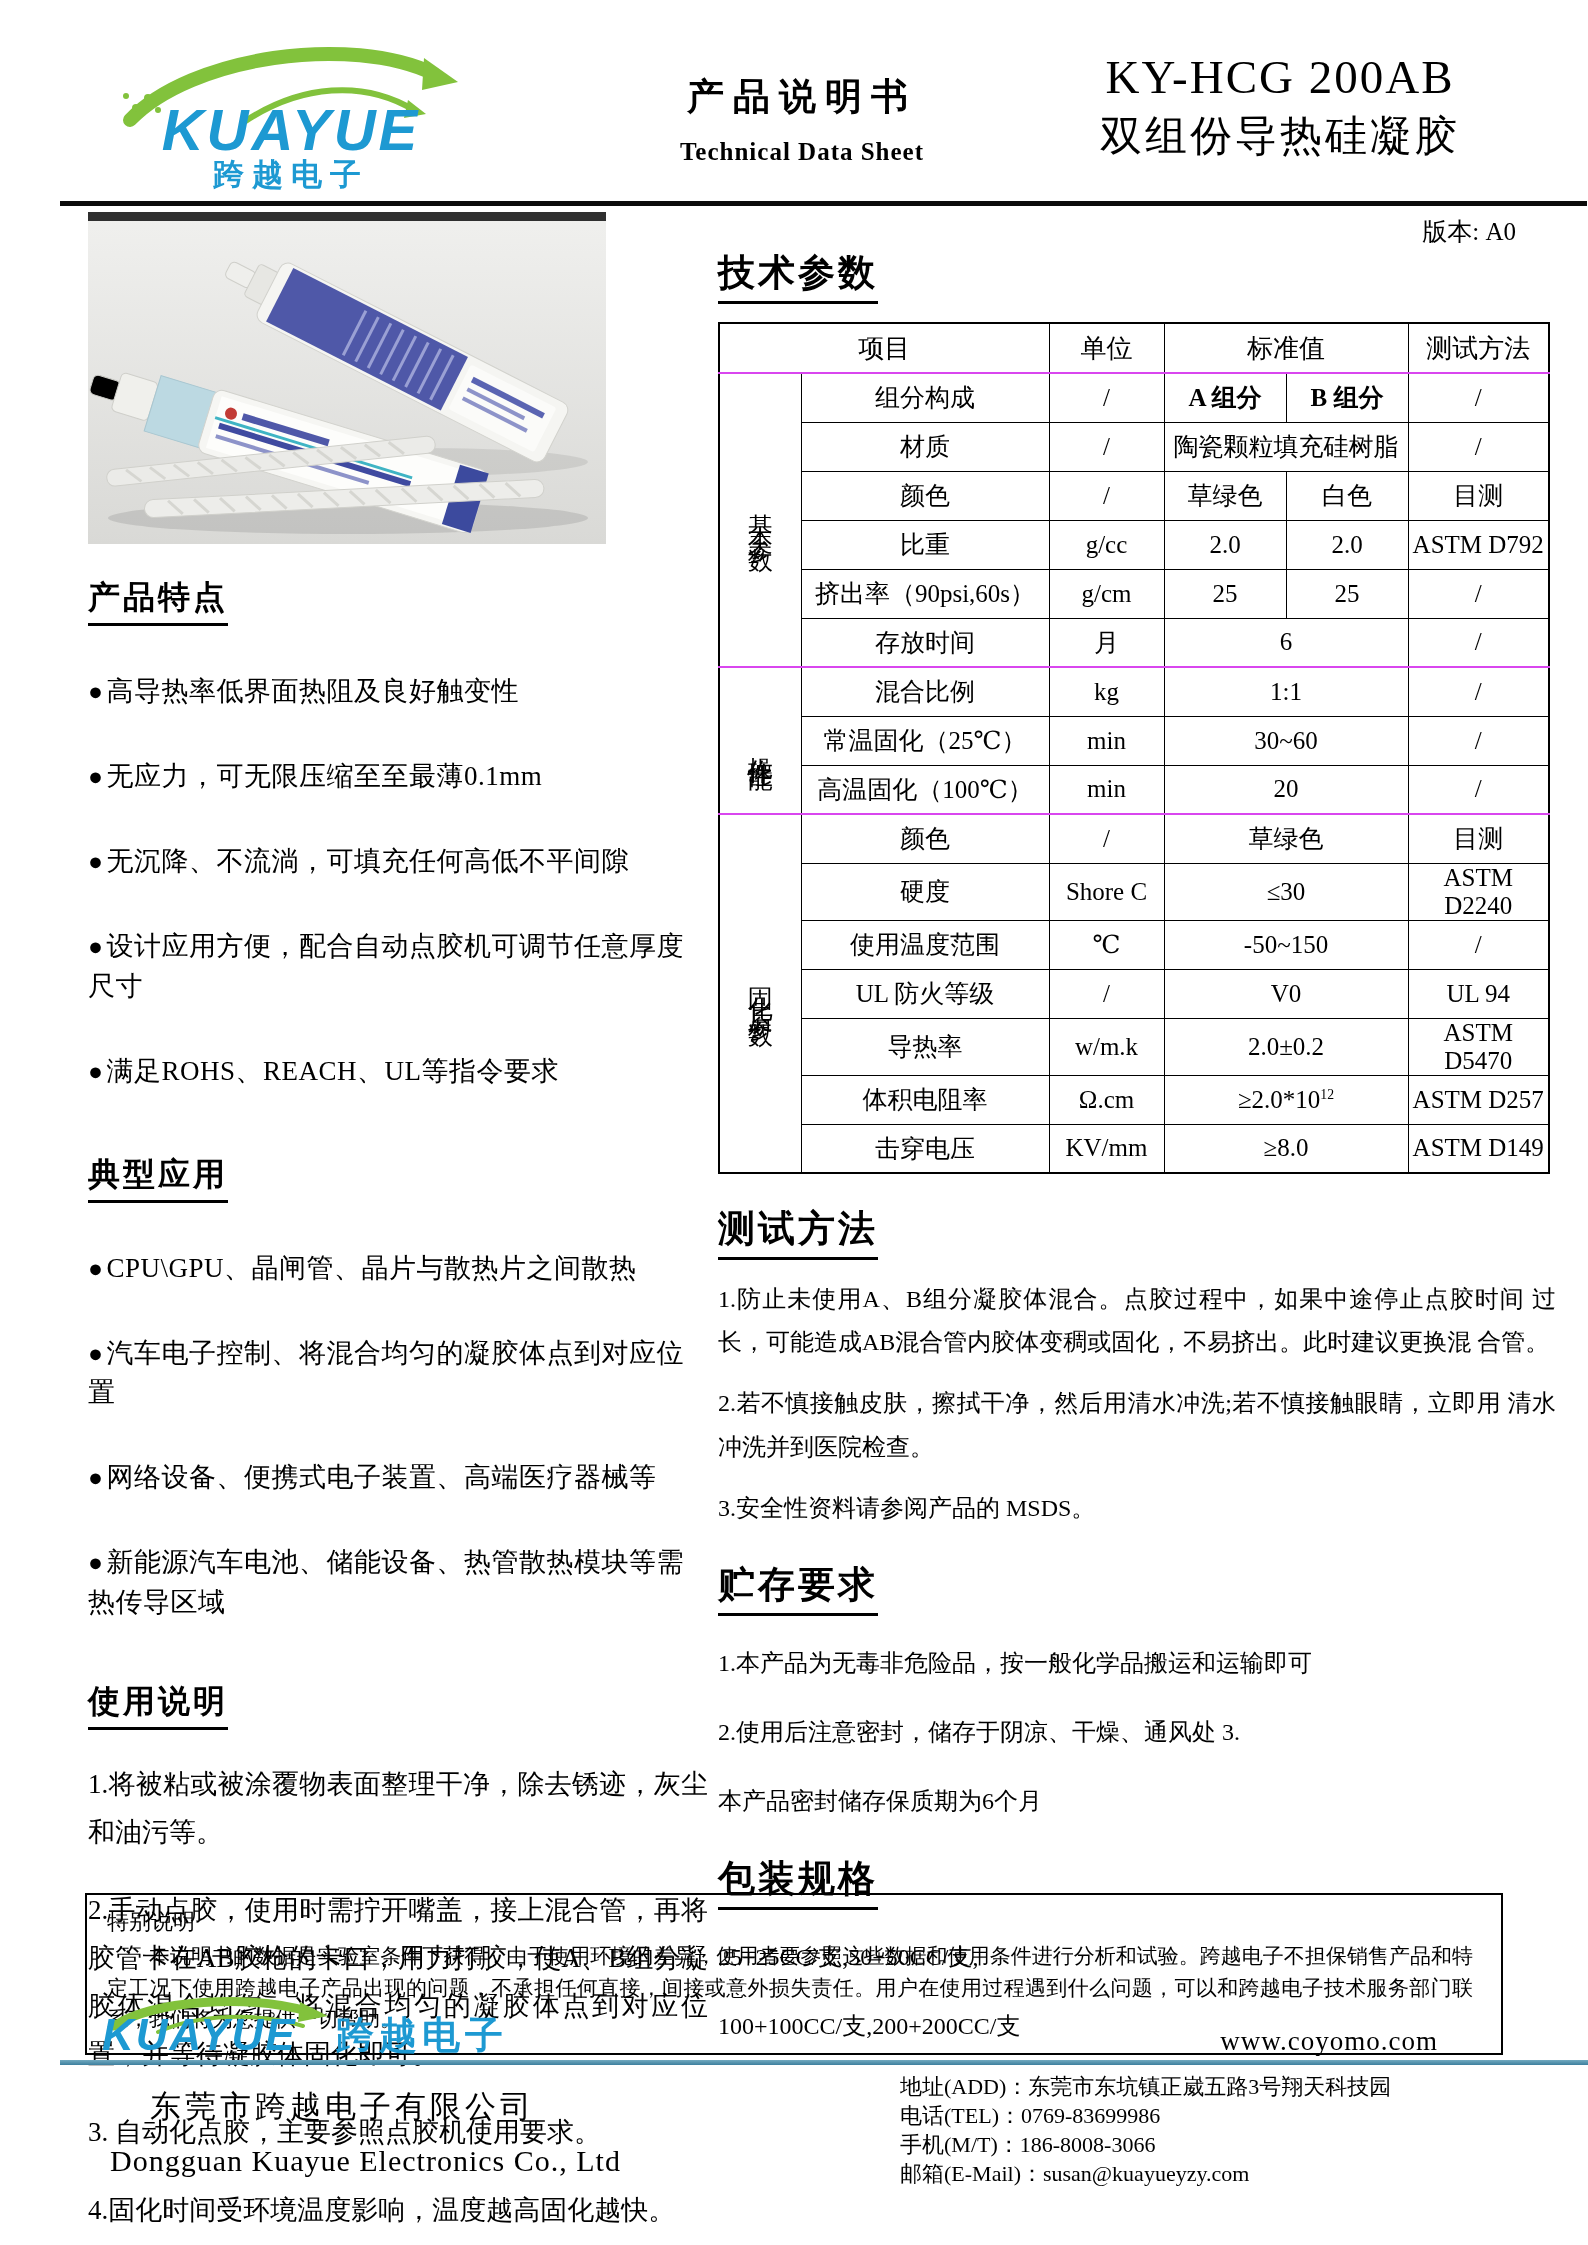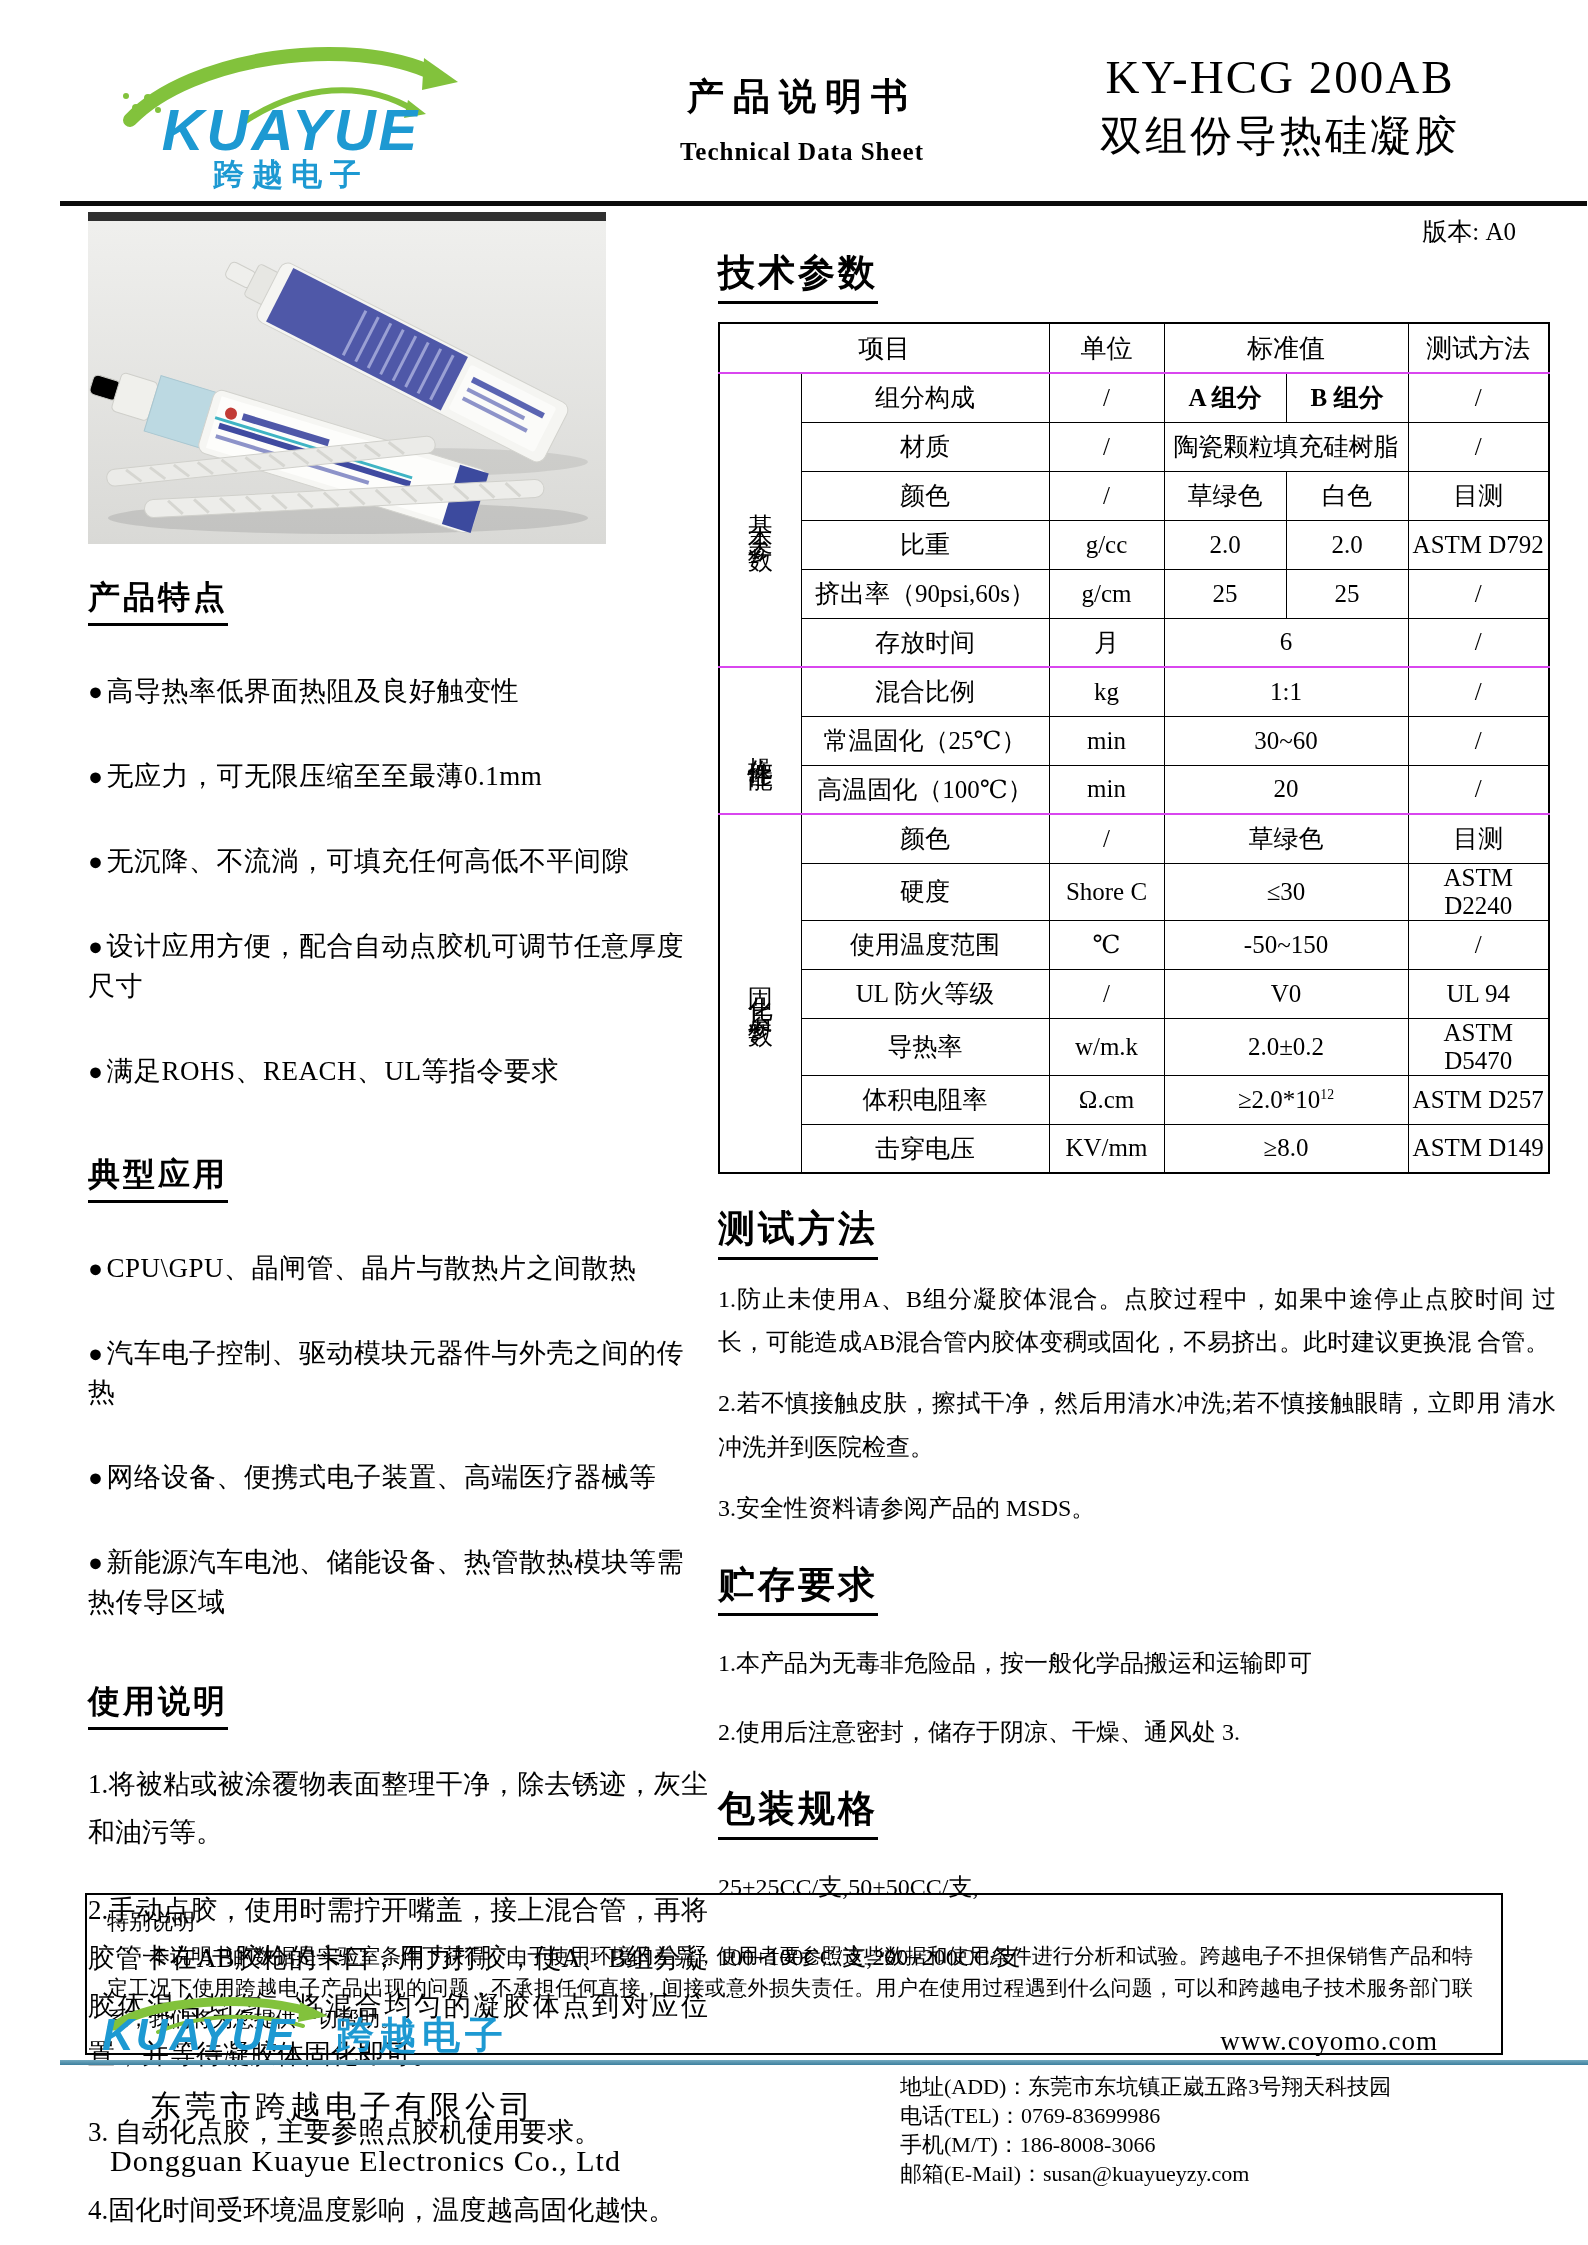--- a/index.html
+++ b/index.html
@@ -195,21 +195,21 @@
         <div class="li">高导热率低界面热阻及良好触变性</div>
         <div class="li">无应力，可无限压缩至至最薄0.1mm</div>
         <div class="li">无沉降、不流淌，可填充任何高低不平间隙</div>
         <div class="li">设计应用方便，配合自动点胶机可调节任意厚度尺寸</div>
         <div class="li">满足ROHS、REACH、UL等指令要求</div>
       </div>
 
     <div><span class="sec-title" style="margin-top:62px">典型应用</span></div>
     <div class="blist">
         <div class="li">CPU\GPU、晶闸管、晶片与散热片之间散热</div>
-        <div class="li">汽车电子控制、驱动模块元器件与外壳之间的传热</div>
+        <div class="li">汽车电子控制、将混合均匀的凝胶体点到对应位置</div>
         <div class="li">网络设备、便携式电子装置、高端医疗器械等</div>
         <div class="li">新能源汽车电池、储能设备、热管散热模块等需热传导区域</div>
       </div>
 
     <div><span class="sec-title" style="margin-top:58px">使用说明</span></div>
     <div class="usage">
         <div class="li">1.将被粘或被涂覆物表面整理干净，除去锈迹，灰尘和油污等。</div>
         <div class="li">2.手动点胶，使用时需拧开嘴盖，接上混合管，再将胶管卡在AB胶枪的卡口，用力打胶，使A、B组分凝胶体混合均匀。将混合均匀的凝胶体点到对应位置，并等待凝胶体固化即可。</div>
         <div class="li">3. 自动化点胶，主要参照点胶机使用要求。</div>
         <div class="li">4.固化时间受环境温度影响，温度越高固化越快。</div>
@@ -347,20 +347,21 @@
     <div class="rlist">
         <div class="li">1.防止未使用A、B组分凝胶体混合。点胶过程中，如果中途停止点胶时间 过长，可能造成AB混合管内胶体变稠或固化，不易挤出。此时建议更换混 合管。</div>
         <div class="li">2.若不慎接触皮肤，擦拭干净，然后用清水冲洗;若不慎接触眼睛，立即用 清水冲洗并到医院检查。</div>
         <div class="li">3.安全性资料请参阅产品的 MSDS。</div>
       </div>
 
     <div><span class="sec-title">贮存要求</span></div>
     <div class="rlist spaced">
         <div class="li">1.本产品为无毒非危险品，按一般化学品搬运和运输即可</div>
         <div class="li">2.使用后注意密封，储存于阴凉、干燥、通风处 3.</div>
+        <div class="li">本产品密封储存保质期为6个月</div>
       </div>
 
     <div><span class="sec-title">包装规格</span></div>
     <div class="rlist spaced">
         <div class="li">25+25CC/支,50+50CC/支,</div>
         <div class="li">100+100CC/支,200+200CC/支</div>
       </div>
   </div>
 
   <div class="special-box">

